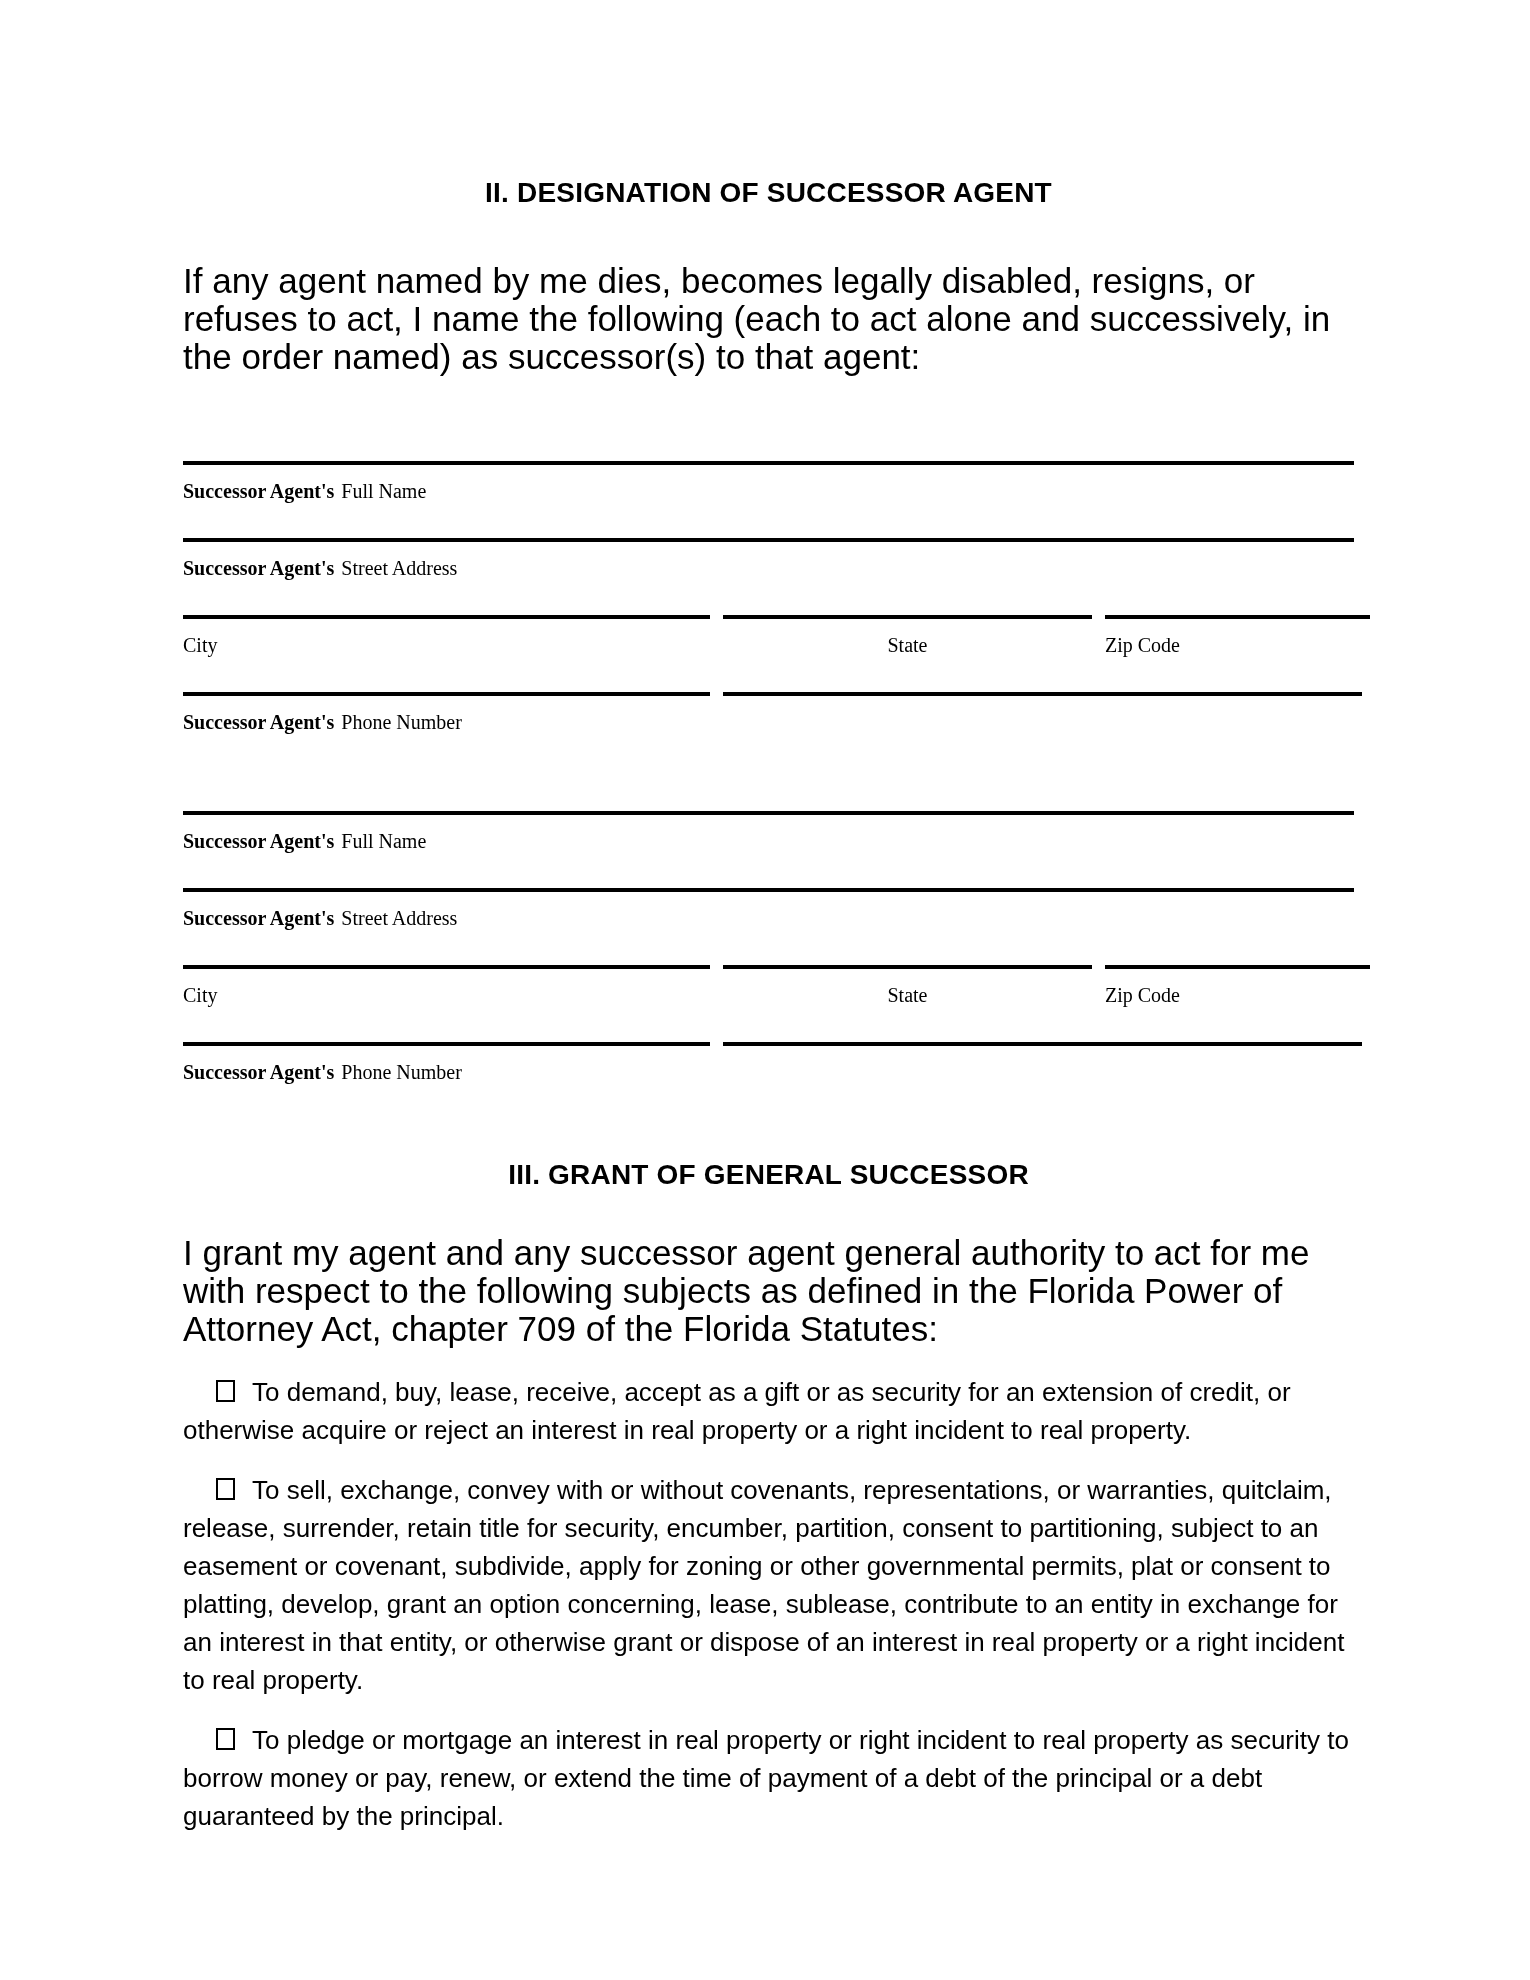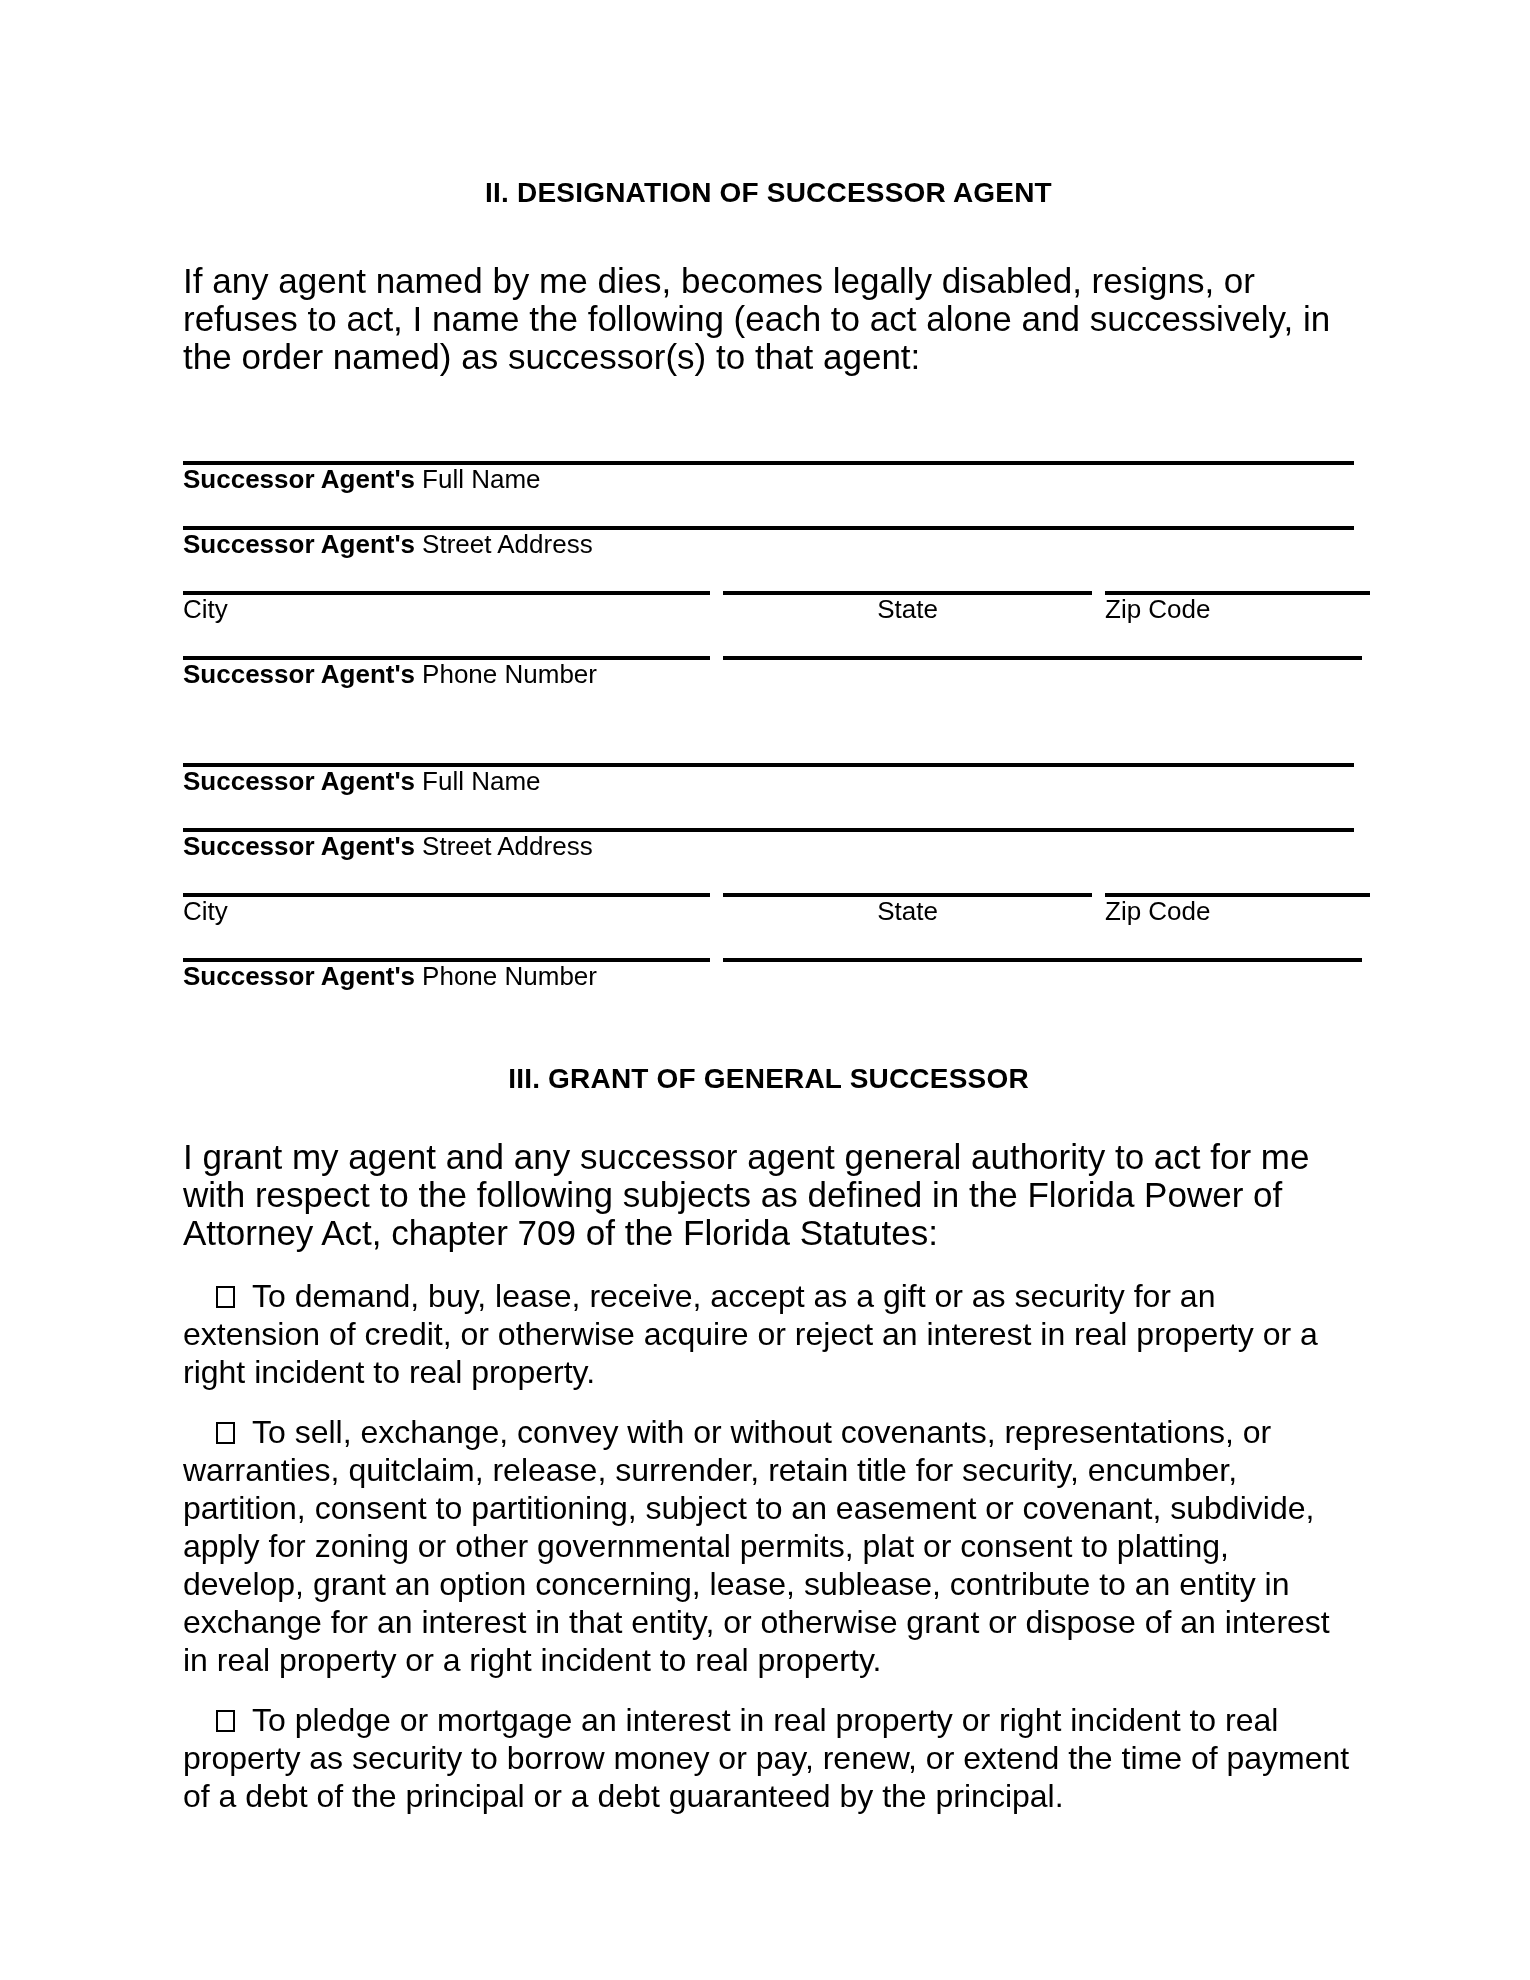--- a/index.html
+++ b/index.html
@@ -39,22 +39,24 @@
   .agent-block { margin-top: 85px; }
   .agent-block + .agent-block { margin-top: 75px; }
 
   .frow { margin-top: 33px; }
   .frow.first { margin-top: 0; }
   .rule {
     height: 4px;
     background: #000000;
   }
   .flabel {
-    font-size: 26px;
+    padding-top: 12px;
+    font-size: 20px;
     line-height: 28px;
+    font-family: Liberation Serif, serif;
   }
   .lbl-bold { font-weight: bold; }
   .lbl-rest { margin-left: 7px; }
 
   .cols {
     margin-top: 33px;
     display: flex;
     gap: 13px;
   }
   .col-city  { width: 527px; flex: 0 0 527px; }
@@ -63,21 +65,21 @@
   .col-phone1 { width: 527px; flex: 0 0 527px; }
   .col-phone2 { width: 639px; flex: 0 0 639px; }
 
   .re-heading {
     margin: 34px 0 0 0;
     font-size: 26px;
     line-height: 38px;
   }
   .check-item {
     margin: 22px 0 0 0;
-    font-size: 32px;
+    font-size: 26px;
     line-height: 38px;
     text-indent: 33px;
   }
   .check-item.first { margin-top: 25px; }
   .checkbox {
     display: inline-block;
     width: 15px;
     height: 18px;
     border: 2px solid #000000;
     margin-right: 17px;

